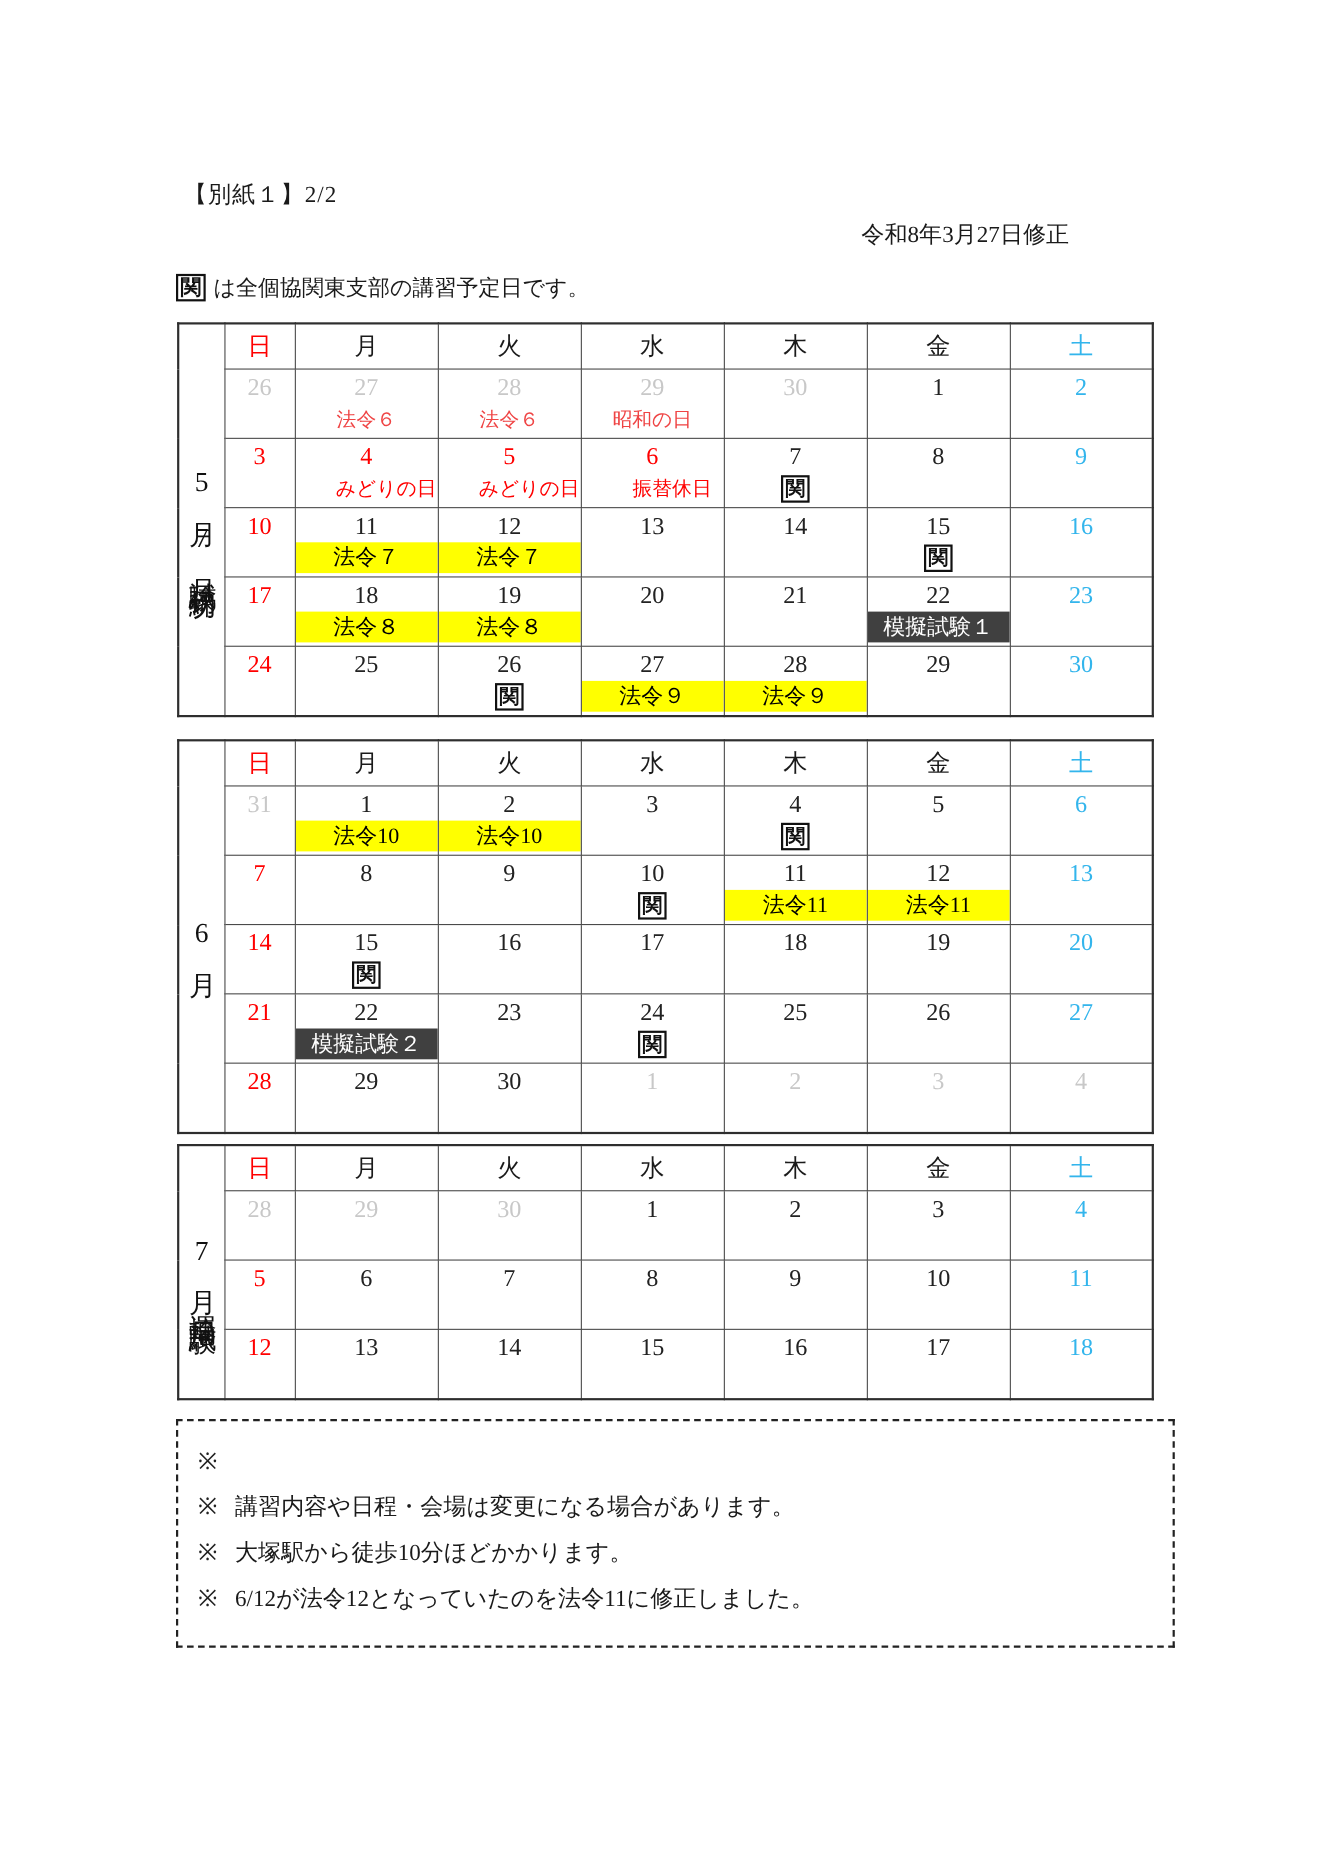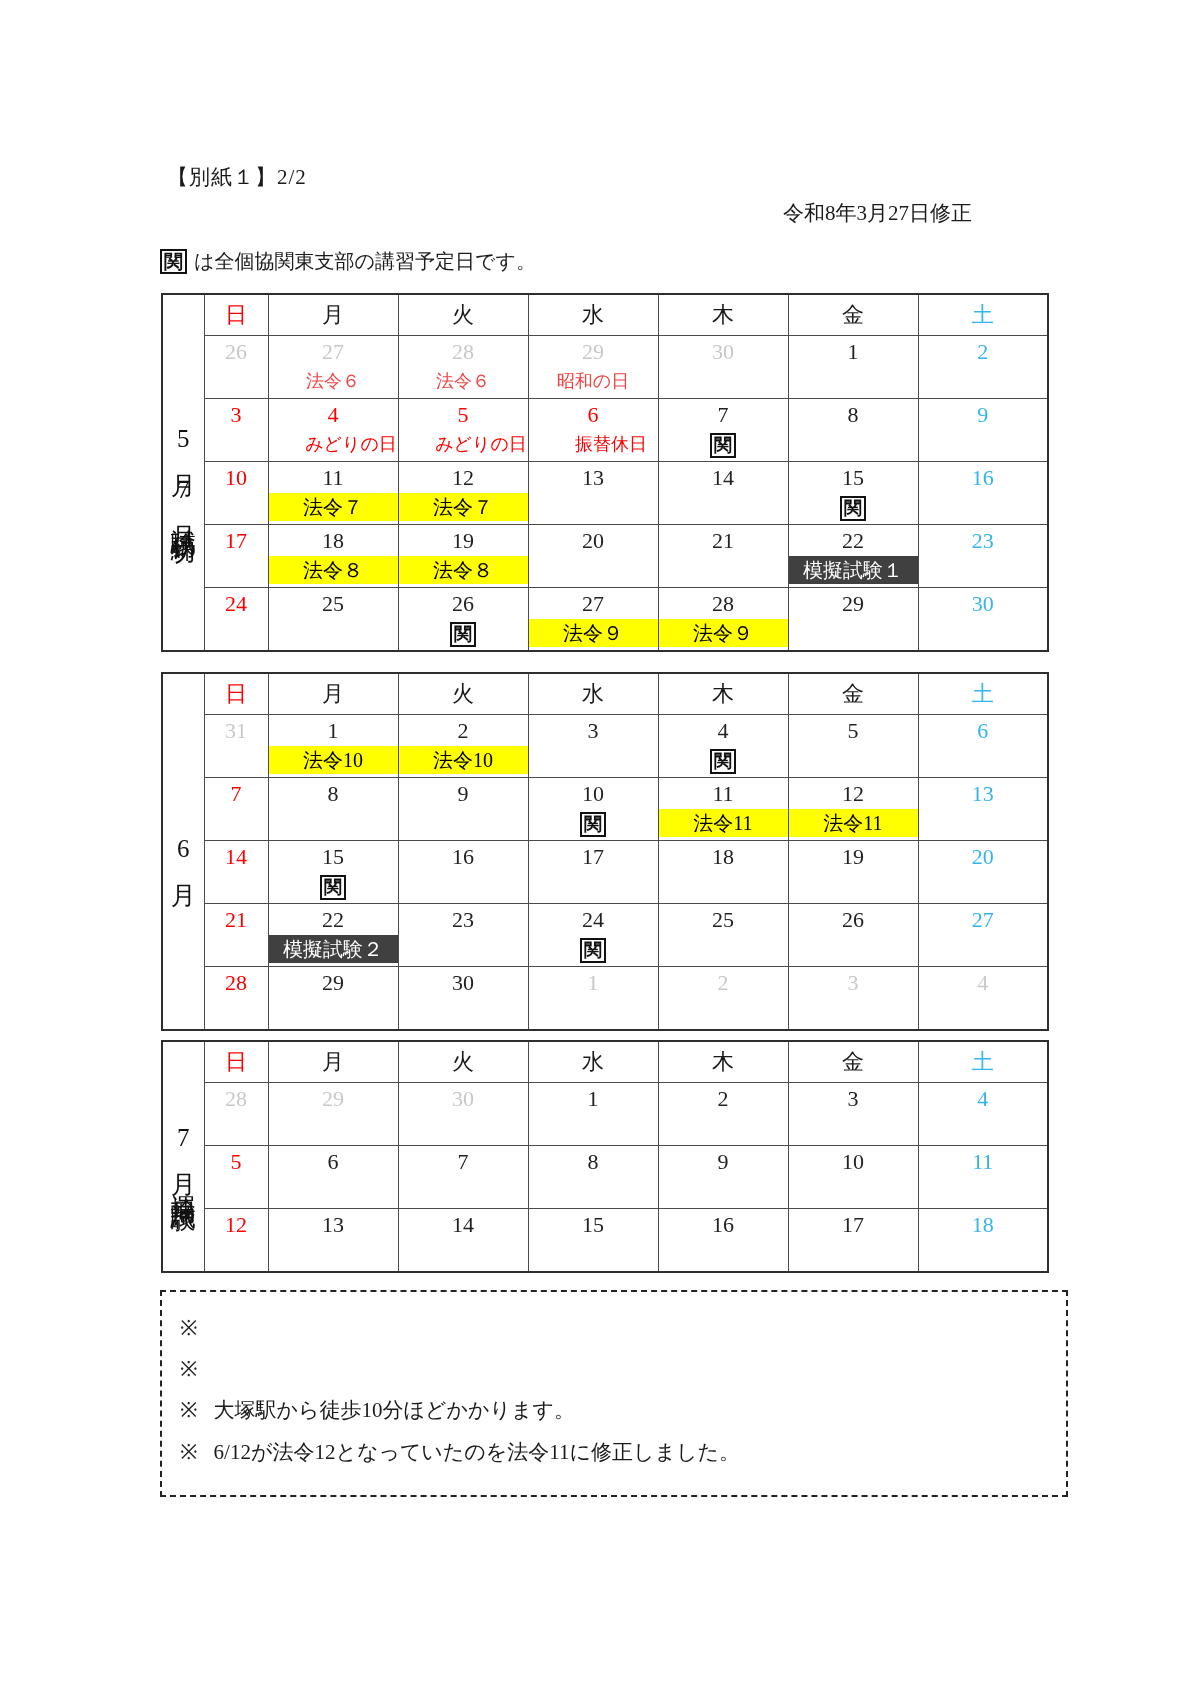--- a/index.html
+++ b/index.html
@@ -469,20 +469,21 @@
         </tbody>
       </table>
     </div>
 
   <div class="notes">
     <div class="note">
       <span class="marker">※</span>
     </div>
     <div class="note">
       <span class="marker">※</span>
+      <span class="note-text">講習内容や日程・会場は変更になる場合があります。</span>
     </div>
     <div class="note">
       <span class="marker">※</span>
       <span class="note-text">大塚駅から徒歩10分ほどかかります。</span>
     </div>
     <div class="note">
       <span class="marker">※</span>
       <span class="note-text">6/12が法令12となっていたのを法令11に修正しました。</span>
     </div>
   </div>

